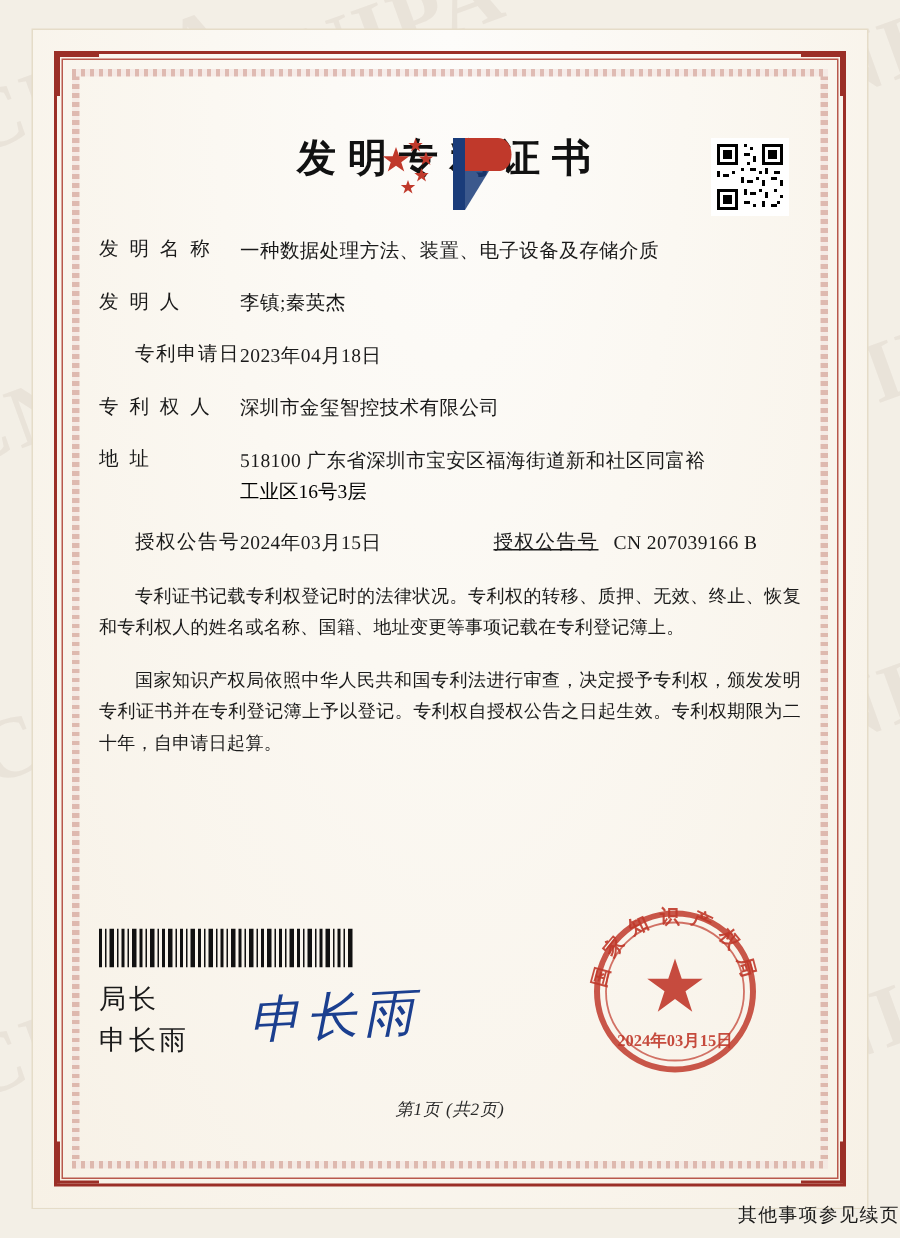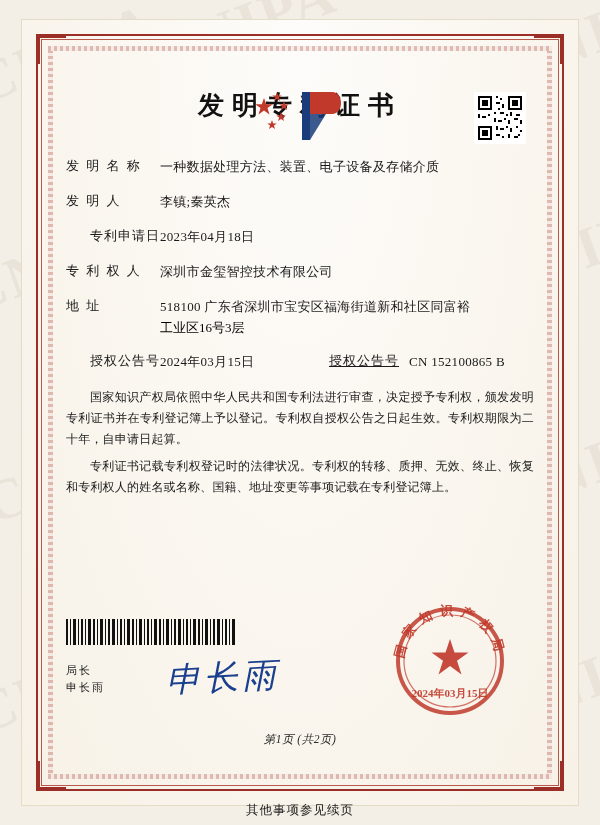--- a/index.html
+++ b/index.html
@@ -123,23 +123,23 @@
     text-indent:24px;
     letter-spacing:.2px;
   }
   
   .barcode{
     position:absolute;left:0;bottom:120px;
     width:170px;height:26px;
   }
   
   .sig-block{
-    position:absolute;left:0;bottom:70px;
-    font-family:"Liberation Serif", serif;
-    font-size:11px;line-height:1.5;letter-spacing:2px;color:#1a1a1a;
+    position:absolute;left:0;bottom:58px;
+    font-family:"Liberation Serif", serif;
+    font-size:18px;line-height:1.5;letter-spacing:2px;color:#1a1a1a;
   }
   .sig-script{
     position:absolute;left:100px;bottom:64px;
     font-family:"Liberation Serif", serif;
     font-size:34px;
     color:#1b3f8f;
     font-style:italic;
     letter-spacing:4px;
     transform:rotate(-3deg);
     white-space:nowrap;
@@ -150,21 +150,21 @@
     width:124px;height:124px;
   }
   .footer-page{
     position:absolute;left:0;right:0;bottom:18px;
     text-align:center;
     font-family:"Liberation Serif", serif;
     font-size:11.5px;color:#2b2b2b;letter-spacing:.5px;font-style:italic;
   }
   .outside-note{
     position:absolute;left:0;right:0;bottom:6px;
-    text-align:center;
+    text-align:right;
     font-family:"Liberation Serif", serif;
     font-size:12.5px;color:#1a1a1a;letter-spacing:1px;
   }
 </style>
 </head>
 <body>
 
 <div class="watermarks" id="wmLayer">
     <div class="wm" style="left: -30px; top: 20px; font-size: 58px;">CNIPA</div>
     <div class="wm" style="left: 150px; top: -10px; font-size: 58px;">CNIPA</div>
@@ -288,26 +288,26 @@
       <div class="row" style="margin-bottom:2px">
         <div class="lab">地        址</div>
         <div class="val">518100 广东省深圳市宝安区福海街道新和社区同富裕</div>
       </div>
       <div class="val2" style="margin-bottom:15px">工业区16号3层</div>
 
       <div class="row">
         <div class="lab wide">授权公告号</div>
         <div class="val">2024年03月15日</div>
         <div class="inline-lab">授权公告号</div>
-        <div class="val" style="margin-left:10px">CN 152100865 B</div>
-      </div>
-    </div>
-
+        <div class="val" style="margin-left:10px">CN 207039166 B</div>
+      </div>
+    </div>
+
+    <div class="para">专利证书记载专利权登记时的法律状况。专利权的转移、质押、无效、终止、恢复和专利权人的姓名或名称、国籍、地址变更等事项记载在专利登记簿上。</div>
     <div class="para" style="margin-top:14px">国家知识产权局依照中华人民共和国专利法进行审查，决定授予专利权，颁发发明专利证书并在专利登记簿上予以登记。专利权自授权公告之日起生效。专利权期限为二十年，自申请日起算。</div>
-    <div class="para">专利证书记载专利权登记时的法律状况。专利权的转移、质押、无效、终止、恢复和专利权人的姓名或名称、国籍、地址变更等事项记载在专利登记簿上。</div>
 
     <div class="barcode">
       <svg viewBox="0 0 170 26" width="170" height="26" preserveAspectRatio="none">
         <rect width="170" height="26" fill="none"></rect>
         <g fill="#111">
           <rect x="0" y="0" width="2" height="26"></rect>
             <rect x="4" y="0" width="1" height="26"></rect>
           <rect x="7" y="0" width="3" height="26"></rect>
             <rect x="12" y="0" width="1" height="26"></rect>
           <rect x="15" y="0" width="2" height="26"></rect>

